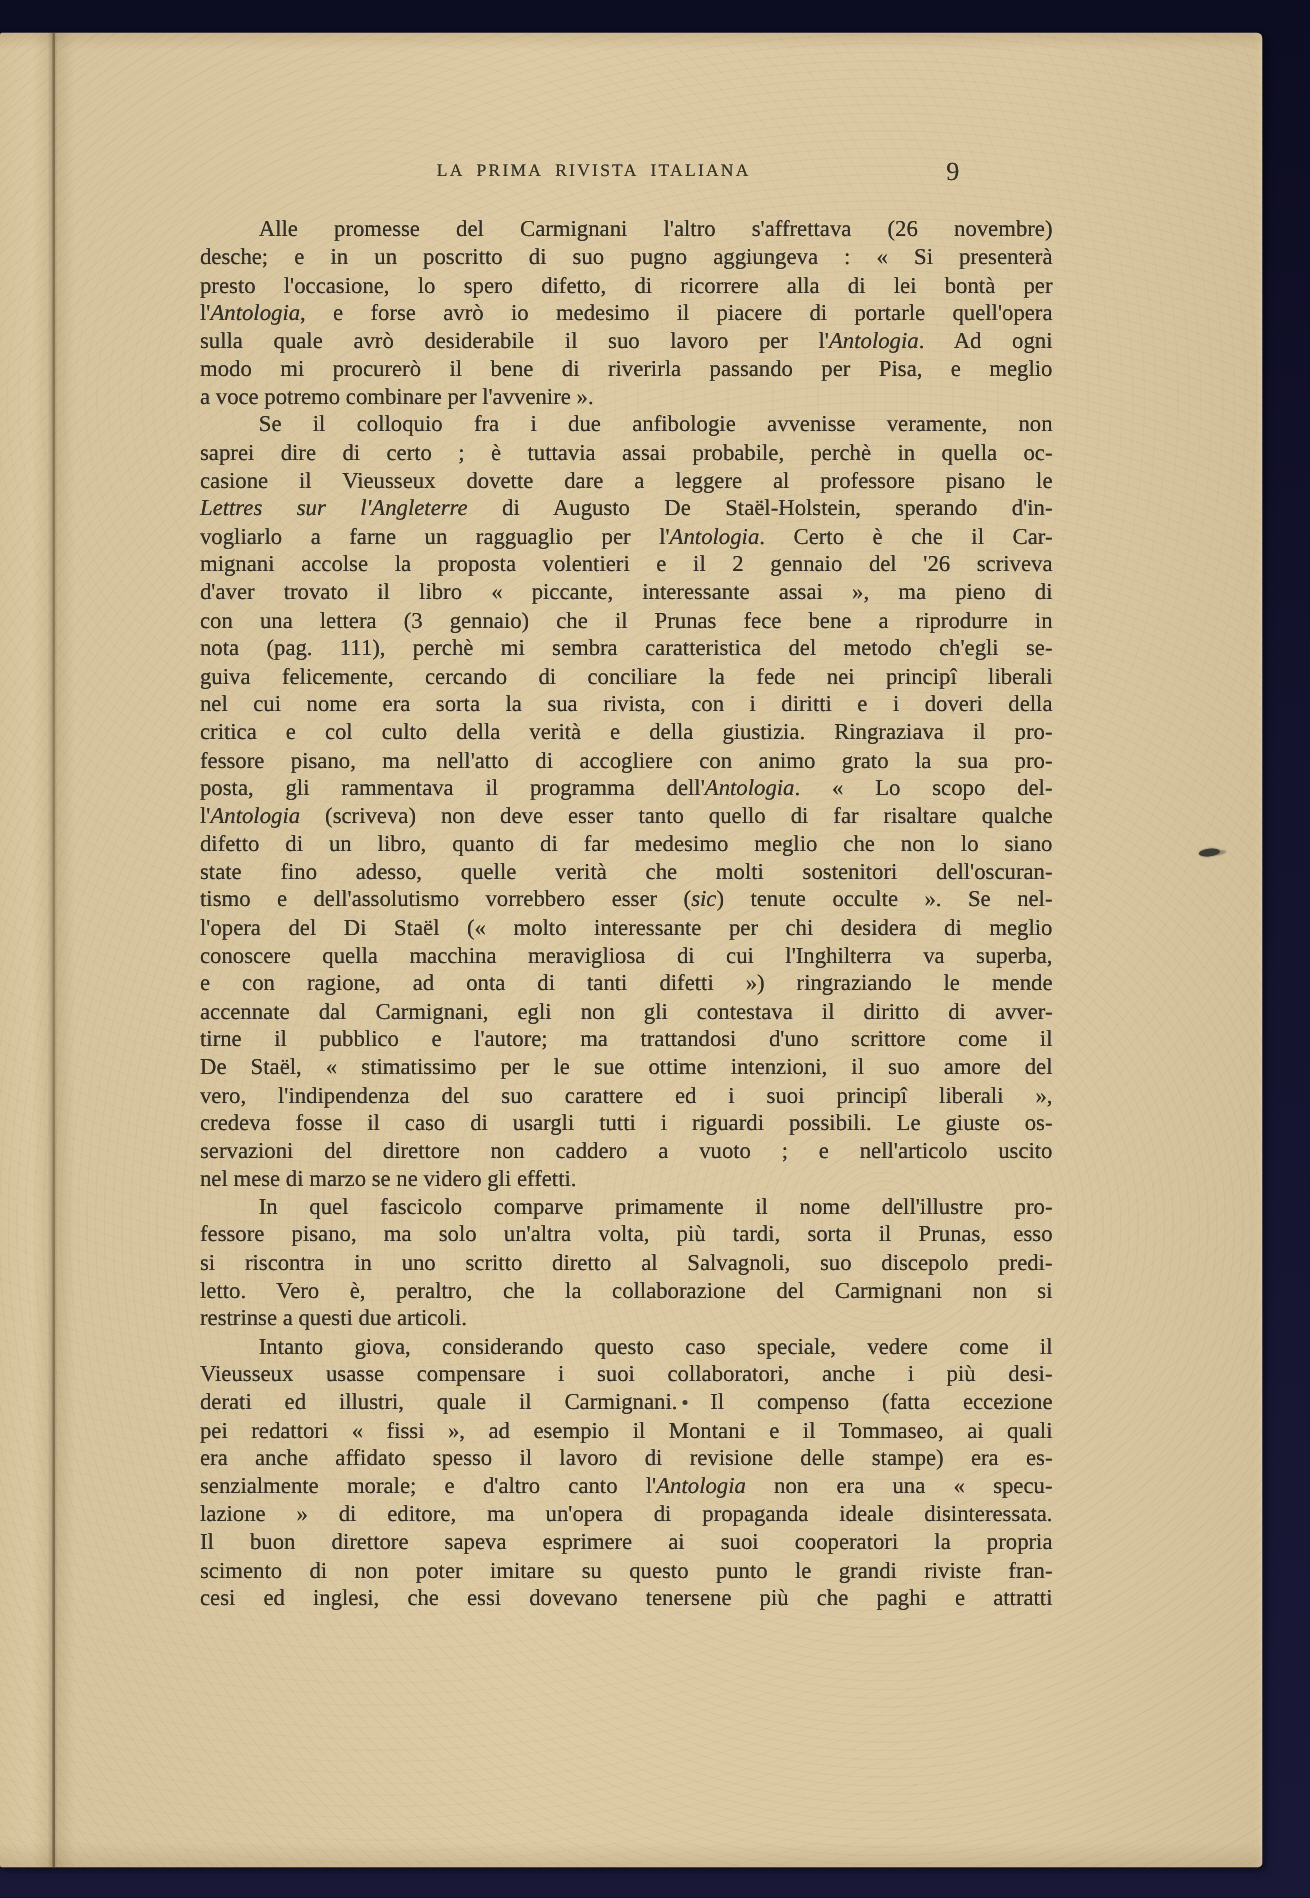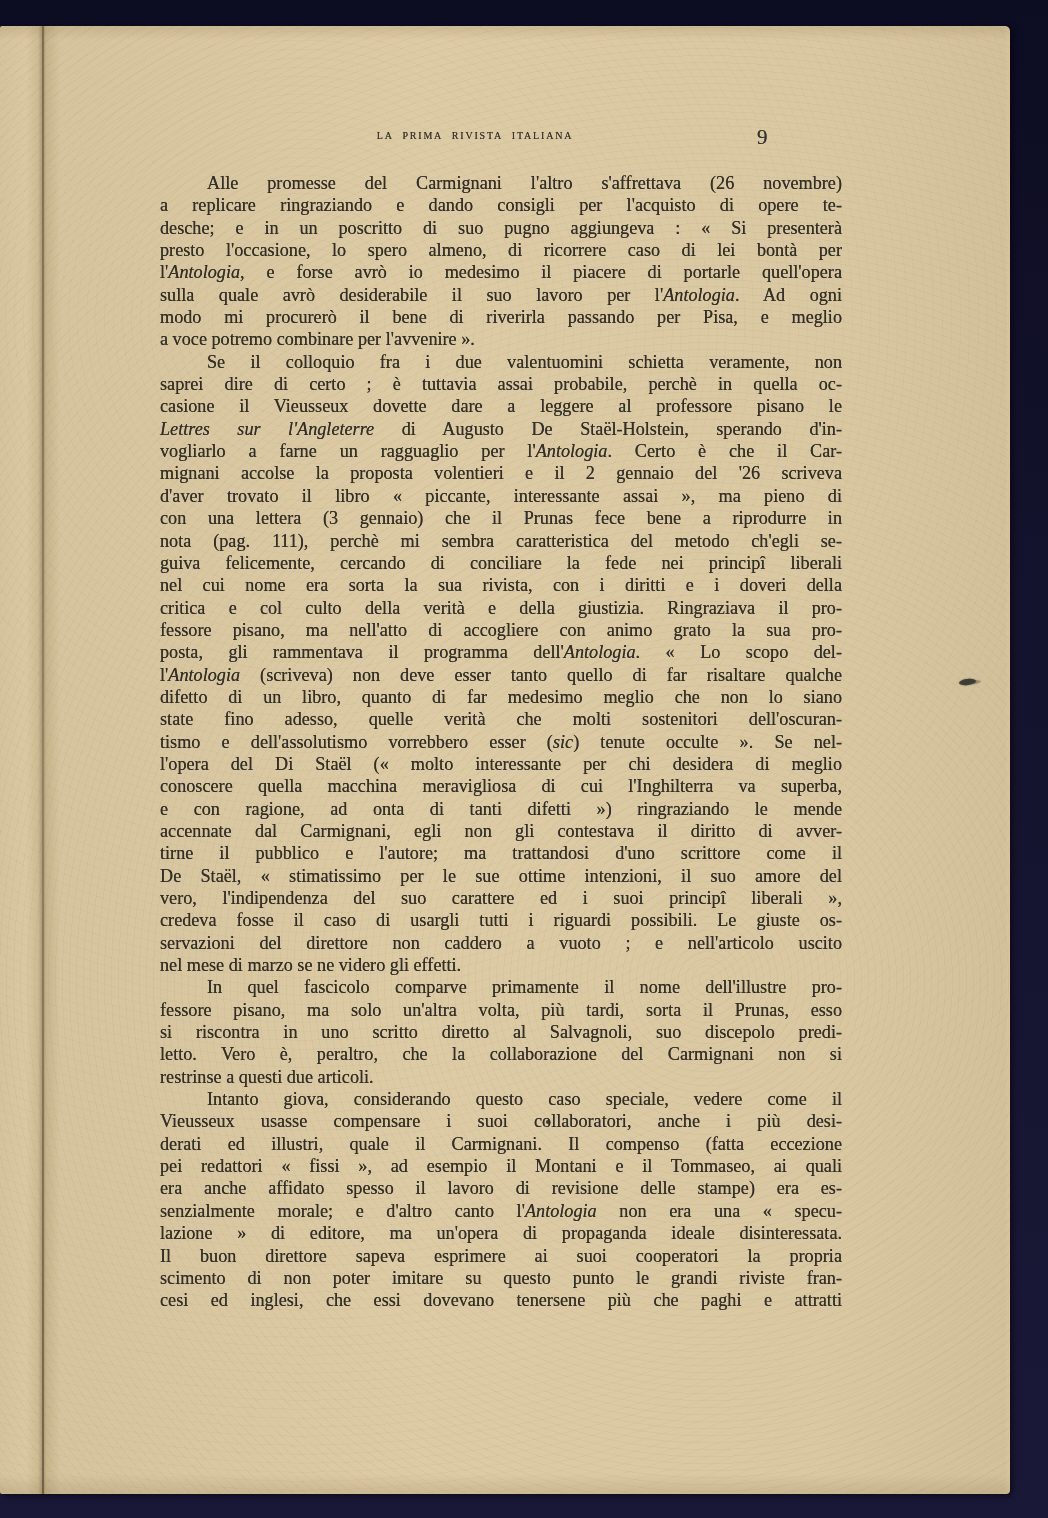--- a/index.html
+++ b/index.html
@@ -24,21 +24,21 @@
   }
   .gutter-crease {
     position:absolute; left:42px; top:0; width:2px; height:100%;
     background:linear-gradient(180deg, rgba(90,76,48,0.55), rgba(110,94,62,0.35) 50%, rgba(80,66,40,0.6));
     filter:blur(0.4px);
   }
   .running-header { position:absolute; left:0; top:0; width:100%; }
   .header-title {
     position:absolute; left:160px; top:104px; width:630px;
     text-align:center;
-    font-size:10px; letter-spacing:1.8px; word-spacing:5px;
+    font-size:14px; letter-spacing:1.8px; word-spacing:5px;
     color:#37332b; text-shadow:0 0 0.5px rgba(50,46,38,0.75);
   }
   .page-number {
     position:absolute; left:757px; top:99px; width:40px;
     font-size:21px; color:#34302a; text-shadow:0 0 0.5px rgba(50,46,38,0.7);
   }
   .text-block {
     position:absolute; left:160px; top:146px; width:682px;
     font-size:18.2px; color:#332f27;
     text-shadow:0 0 0.45px rgba(46,42,34,0.85);
@@ -69,28 +69,27 @@
   <div class="book-page">
     <div class="gutter-crease"></div>
 
     <div class="running-header">
       <div class="header-title">LA PRIMA RIVISTA ITALIANA</div>
       <div class="page-number">9</div>
     </div>
 
     <div class="text-block">
         <div class="line indent"><span>Alle promesse del Carmignani l'altro s'affrettava (26 novembre)</span></div>
-        <div class="line"><span>a replicare ringraziando e dando consigli per l'acquisto di opere te-</span></div>
         <div class="line"><span>desche; e in un poscritto di suo pugno aggiungeva : « Si presenterà</span></div>
-        <div class="line"><span>presto l'occasione, lo spero almeno, di ricorrere caso di lei bontà per</span></div>
+        <div class="line"><span>presto l'occasione, lo spero difetto, di ricorrere alla di lei bontà per</span></div>
         <div class="line"><span>l'</span><i>Antologia</i><span>, e forse avrò io medesimo il piacere di portarle quell'opera</span></div>
         <div class="line"><span>sulla quale avrò desiderabile il suo lavoro per l'</span><i>Antologia</i><span>. Ad ogni</span></div>
         <div class="line"><span>modo mi procurerò il bene di riverirla passando per Pisa, e meglio</span></div>
         <div class="line endpara"><span>a voce potremo combinare per l'avvenire ».</span></div>
-        <div class="line indent"><span>Se il colloquio fra i due valentuomini schietta veramente, non</span></div>
+        <div class="line indent"><span>Se il colloquio fra i due anfibologie avvenisse veramente, non</span></div>
         <div class="line"><span>saprei dire di certo ; è tuttavia assai probabile, perchè in quella oc-</span></div>
         <div class="line"><span>casione il Vieusseux dovette dare a leggere al professore pisano le</span></div>
         <div class="line"><i>Lettres sur l'Angleterre</i><span> di Augusto De Staël-Holstein, sperando d'in-</span></div>
         <div class="line"><span>vogliarlo a farne un ragguaglio per l'</span><i>Antologia</i><span>. Certo è che il Car-</span></div>
         <div class="line"><span>mignani accolse la proposta volentieri e il 2 gennaio del '26 scriveva</span></div>
         <div class="line"><span>d'aver trovato il libro « piccante, interessante assai », ma pieno di</span></div>
         <div class="line"><span>con una lettera (3 gennaio) che il Prunas fece bene a riprodurre in</span></div>
         <div class="line"><span>nota (pag. 111), perchè mi sembra caratteristica del metodo ch'egli se-</span></div>
         <div class="line"><span>guiva felicemente, cercando di conciliare la fede nei principî liberali</span></div>
         <div class="line"><span>nel cui nome era sorta la sua rivista, con i diritti e i doveri della</span></div>

